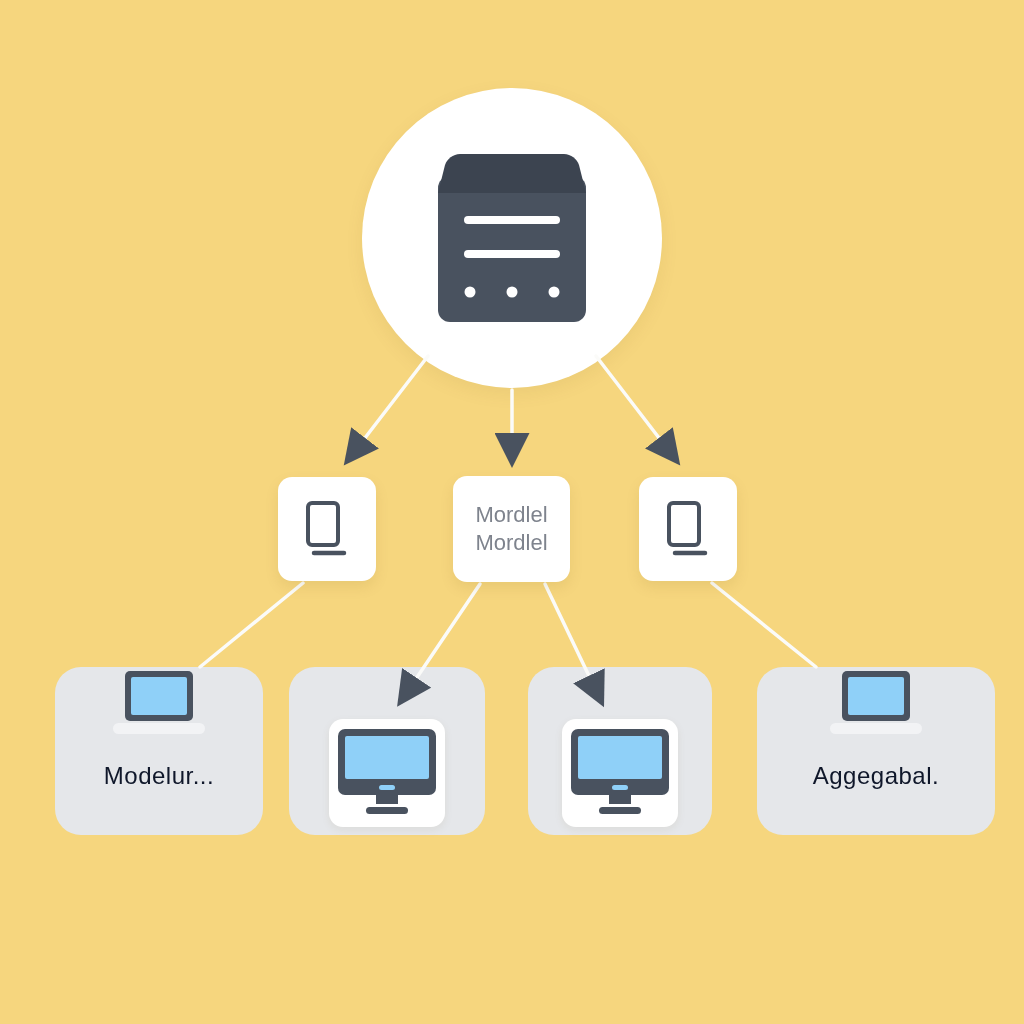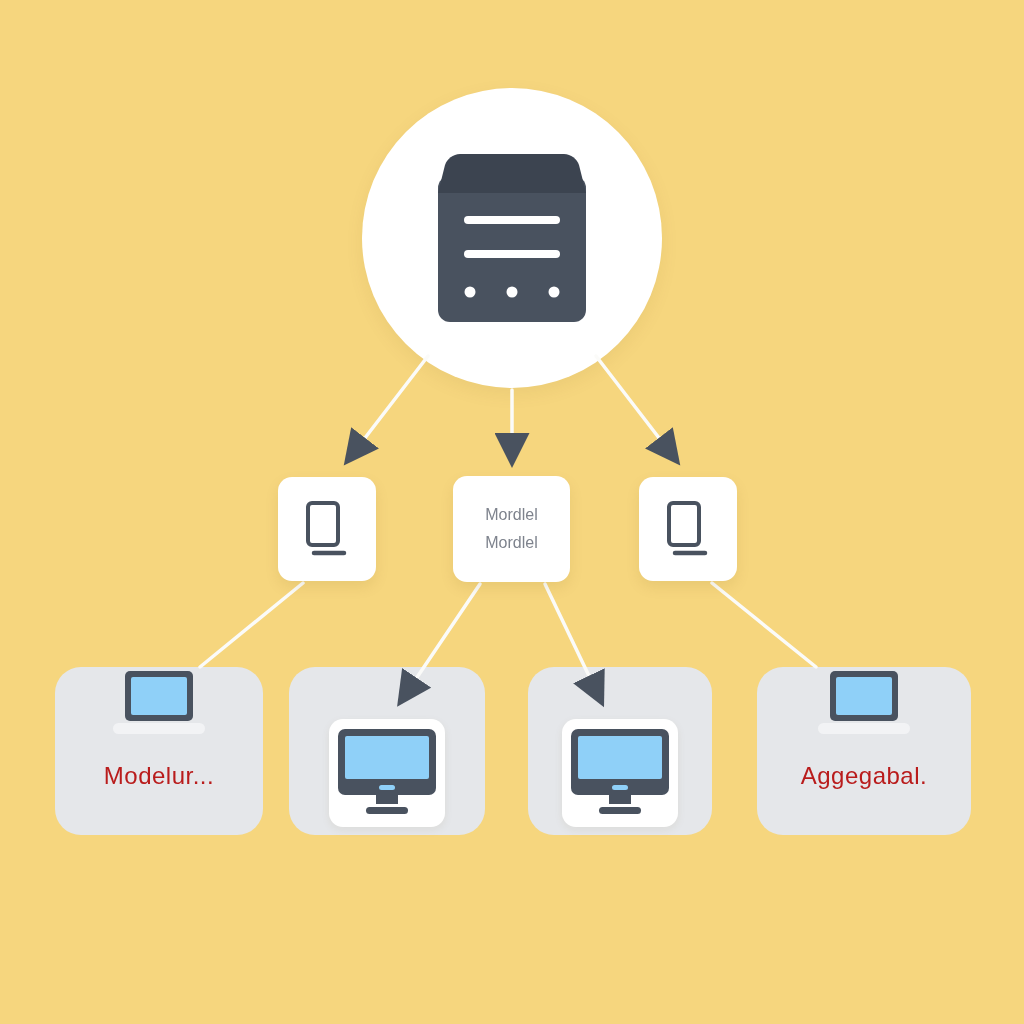--- a/index.html
+++ b/index.html
@@ -19,33 +19,33 @@
   .connectors{position:absolute;left:0;top:0;width:1024px;height:1024px;z-index:2;pointer-events:none;}
   
   .mid-node{
     position:absolute;background:#FFFFFF;border-radius:14px;z-index:3;
     box-shadow:0 6px 14px rgba(120,90,20,.10);
     display:flex;align-items:center;justify-content:center;flex-direction:column;
   }
   .mid-left{left:278px;top:477px;width:98px;height:104px;}
   .mid-center{left:453px;top:476px;width:117px;height:106px;}
   .mid-right{left:639px;top:477px;width:98px;height:104px;}
-  .mid-label{color:#7E838D;font-size:16px;line-height:28px;text-align:right;}
+  .mid-label{color:#7E838D;font-size:22px;line-height:28px;text-align:right;}
   
   .bottom-node{
     position:absolute;top:667px;height:168px;background:#E5E7EA;border-radius:26px;z-index:1;
   }
   .bn1{left:55px;width:208px;}
   .bn2{left:289px;width:196px;}
   .bn3{left:528px;width:184px;}
-  .bn4{left:757px;width:214px;}
+  .bn4{left:757px;width:238px;}
   .laptop-wrap{position:absolute;top:4px;left:50%;transform:translateX(-50%);}
   .bottom-label{
     position:absolute;left:0;right:0;top:95px;text-align:center;
-    color:#b91c1c;font-size:24px;letter-spacing:.5px;
+    color:#0f172a;font-size:24px;letter-spacing:.5px;
   }
   .monitor-card{
     position:absolute;left:50%;transform:translateX(-50%);top:52px;
     width:116px;height:108px;background:#FFFFFF;border-radius:14px;
     display:flex;align-items:center;justify-content:center;
     box-shadow:0 3px 8px rgba(120,90,20,.08);
   }
 </style>
 </head>
 <body>

